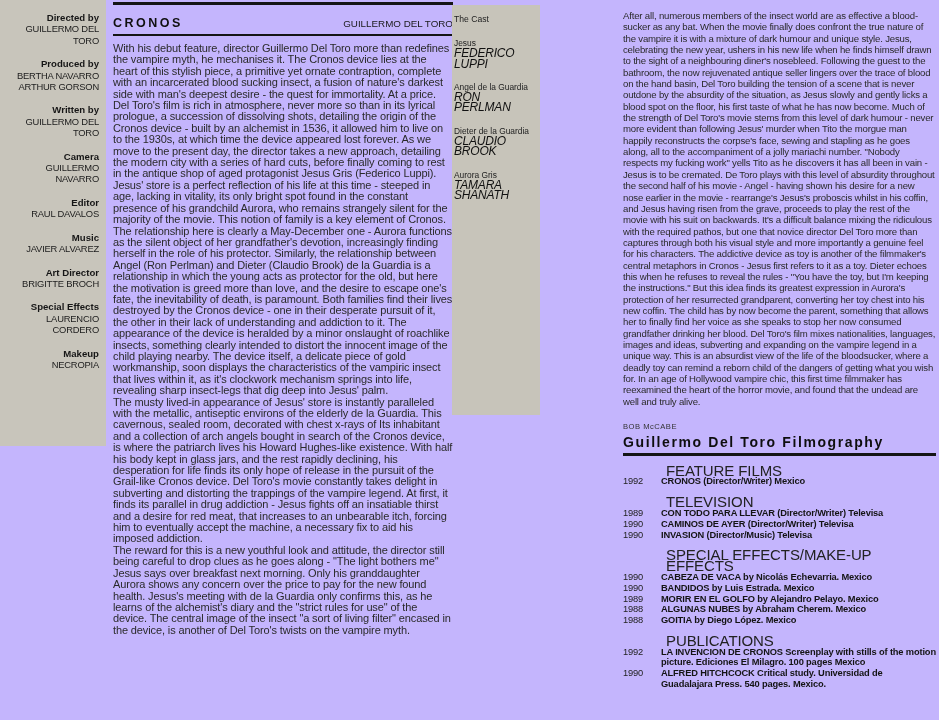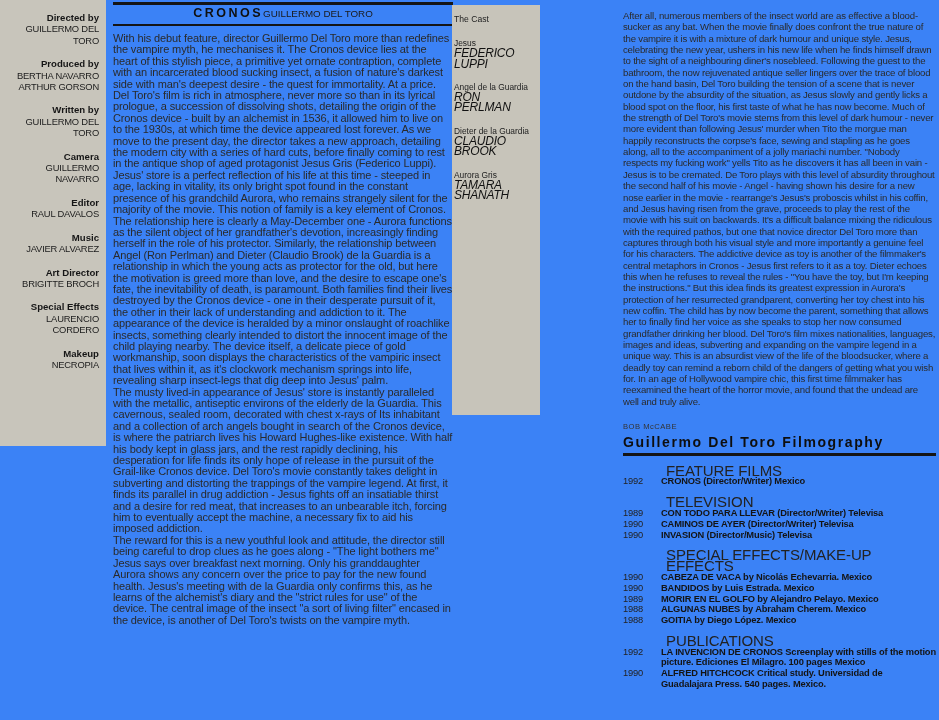--- a/index.html
+++ b/index.html
@@ -4,21 +4,21 @@
 <style>
   html, body { margin: 0; padding: 0; }
   body {
     font-family: "Liberation Sans", sans-serif;
     background: #e8e6e0;
   }
   .page {
     position: relative;
     width: 939px;
     height: 720px;
-    background: #3b82f6;
+    background: #c4b5fd;
     overflow: hidden;
     color: #262626;
   }
 
   
   .credits-panel {
     position: absolute;
     left: 0; top: 0;
     width: 106px;
     height: 446px;
@@ -44,23 +44,23 @@
 
   
   .main-col {
     position: absolute;
     left: 113px; top: 2px;
     width: 340px;
   }
   .top-rule { height: 3px; background: #151515; }
   .title-row {
     display: flex;
-    justify-content: center;
+    justify-content: space-between;
     align-items: baseline;
-    padding: 1px 0 4px 0;
+    padding: 11px 0 4px 0;
   }
   .article-title {
     font-weight: bold;
     font-size: 12.5px;
     letter-spacing: 2.5px;
     color: #101010;
   }
   .article-author {
     font-size: 9.8px;
     color: #1a1a1a;

